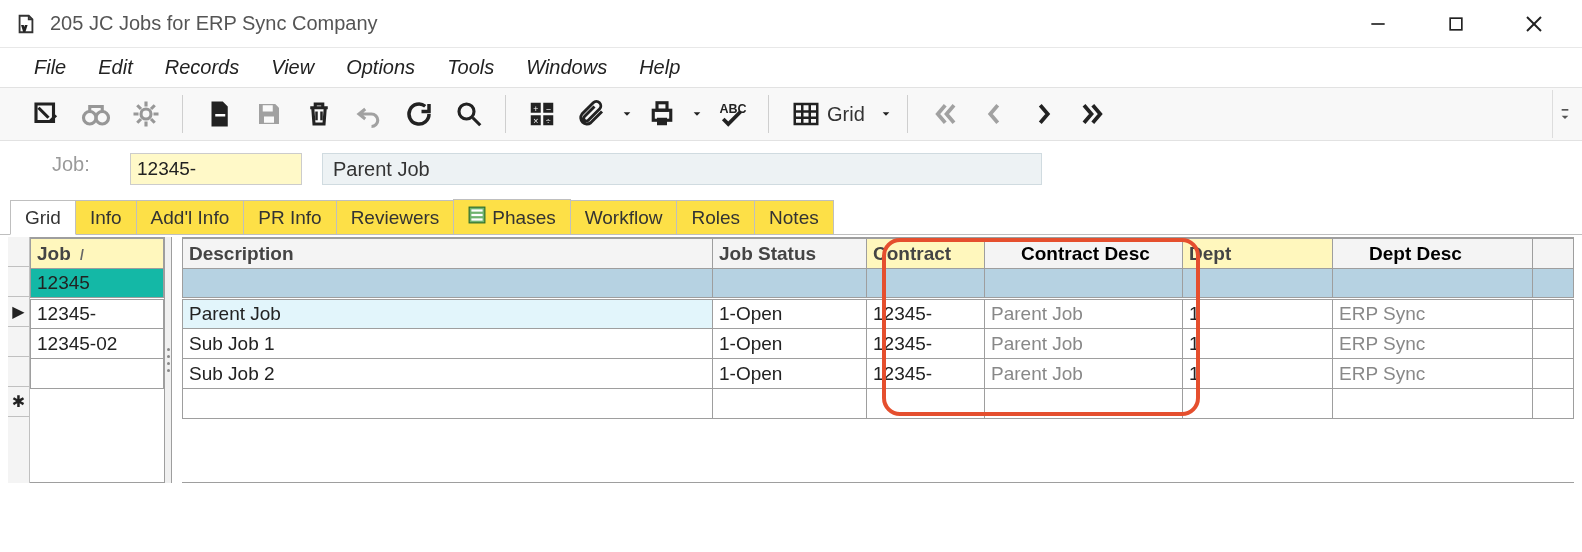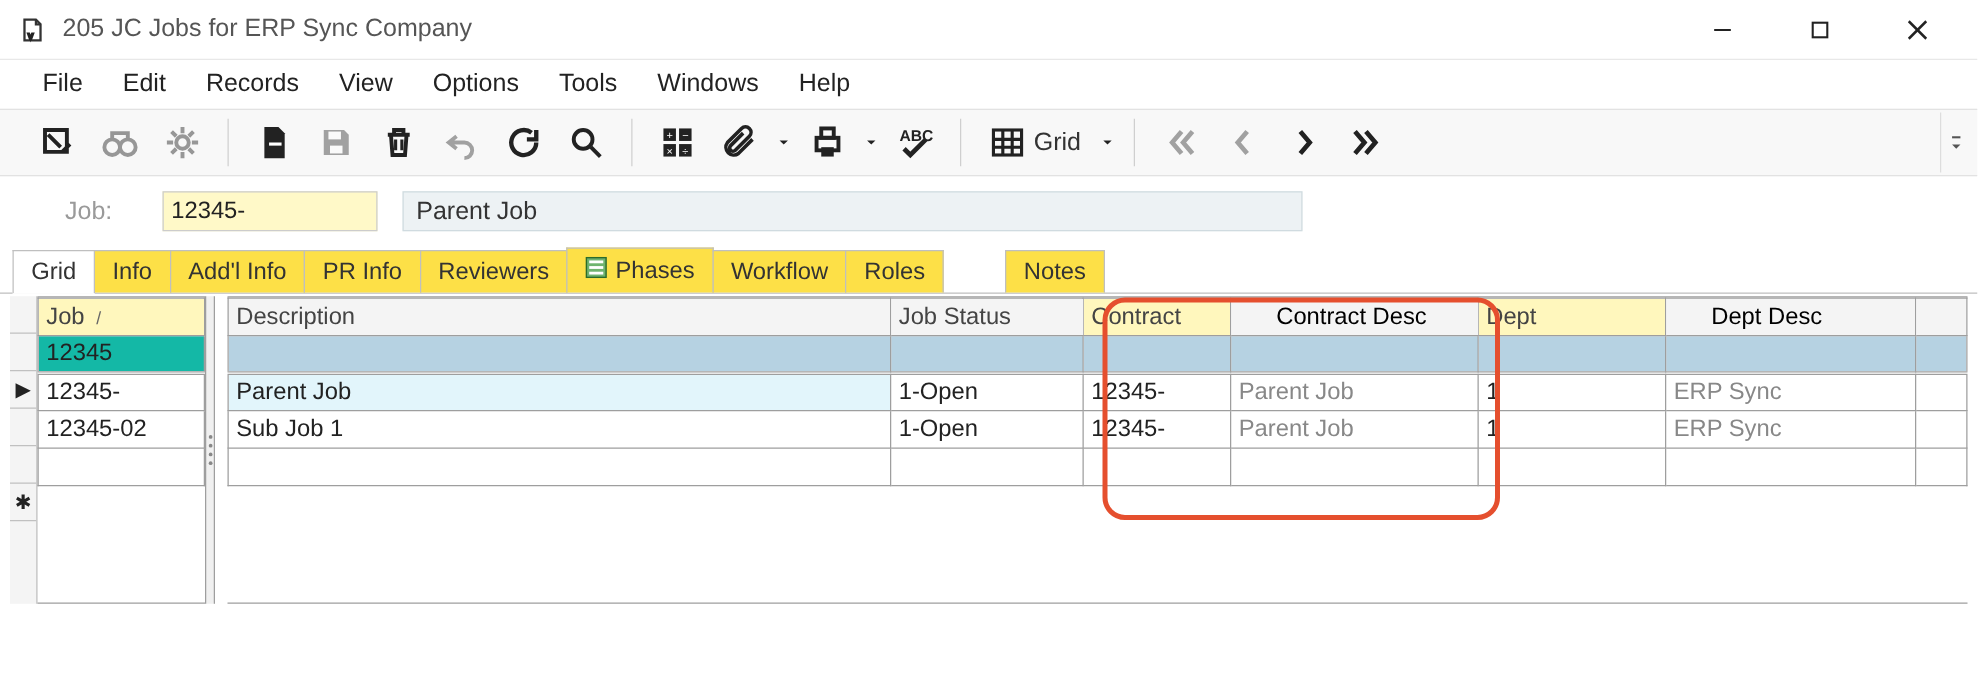--- a/index.html
+++ b/index.html
@@ -45,20 +45,21 @@
   .titlebar svg { stroke: #222; stroke-width: 2; fill: none; }
 
   
   .menubar {
     display: flex;
     align-items: center;
     gap: 32px;
     padding: 8px 40px 8px 34px;
     font-size: 20px;
     color: #222;
+    font-style: italic;
   }
   .menubar .menu-item { cursor: pointer; }
 
   
   .toolbar {
     display: flex;
     align-items: center;
     height: 54px;
     padding: 0 6px 0 22px;
     background: #f8f8f8;
@@ -90,21 +91,21 @@
     margin-left: auto;
     width: 24px; height: 48px;
     display: flex; align-items: center; justify-content: center;
     cursor: pointer;
     border-left: 1px solid #ddd;
   }
 
   
   .job-row {
     display: flex;
-    align-items: center;
+    align-items: flex-start;
     padding: 12px 0 12px 52px;
     gap: 20px;
     font-size: 20px;
   }
   .job-row .label { color: #9a9a9a; width: 58px; }
   .job-row .job-input {
     width: 172px; height: 32px;
     background: #fff9c8;
     border: 1px solid #ccc;
     padding: 2px 6px;
@@ -139,21 +140,21 @@
     display: flex; align-items: center; gap: 6px;
     position: relative;
     color: #333;
   }
   .tabstrip .tab.active {
     background: #fff;
     border-bottom: 1px solid #fff;
     margin-bottom: -1px;
     z-index: 2;
   }
-  .tabstrip .tab.notes { margin-left: 50px; }
+  .tabstrip .tab.notes { }
   .tabstrip .tab .tab-icon svg { width: 18px; height: 18px; }
 
   
   .grid-area {
     display: flex;
     padding: 2px 8px 0 8px;
     height: 248px;
     position: relative;
   }
   .grid-area .gutter {
@@ -198,21 +199,21 @@
   table.dgrid th, table.dgrid td {
     border: 1px solid #9e9e9e;
     padding: 3px 6px;
     height: 30px;
     text-align: left;
     white-space: nowrap;
     overflow: hidden;
   }
   table.dgrid th {
     background: #f4f4f4;
-    font-weight: normal;
+    font-weight: bold;
     color: #444;
     position: relative;
   }
   table.dgrid th.required { background: #fff7bd; }
   table.dgrid th.readonly { color: #000000; padding-left: 36px; }
   table.dgrid th .sort { font-size: 14px; margin-left: 4px; color: #666; }
   table.dgrid tr.filter td { background: #b6d2e2; height: 30px; }
   table.dgrid tr.filter td.req { background: #14b8a6; }
   table.dgrid tr.current td.active-cell { background: #e2f5fb; }
   table.dgrid td.readonly { color: #888; }
@@ -546,20 +547,29 @@
       </tr>
       <tr>
         <td>Sub Job 1</td>
         <td>1-Open</td>
         <td>12345-</td>
         <td class="readonly">Parent Job</td>
         <td>1</td>
         <td class="readonly">ERP Sync</td>
         <td></td>
       </tr>
+      <tr>
+        <td>Sub Job 2</td>
+        <td>1-Open</td>
+        <td>12345-</td>
+        <td class="readonly">Parent Job</td>
+        <td>1</td>
+        <td class="readonly">ERP Sync</td>
+        <td></td>
+      </tr>
       <tr class="newrow">
         <td></td>
         <td></td>
         <td></td>
         <td></td>
         <td></td>
         <td></td>
         <td></td>
       </tr>
     </tbody>

